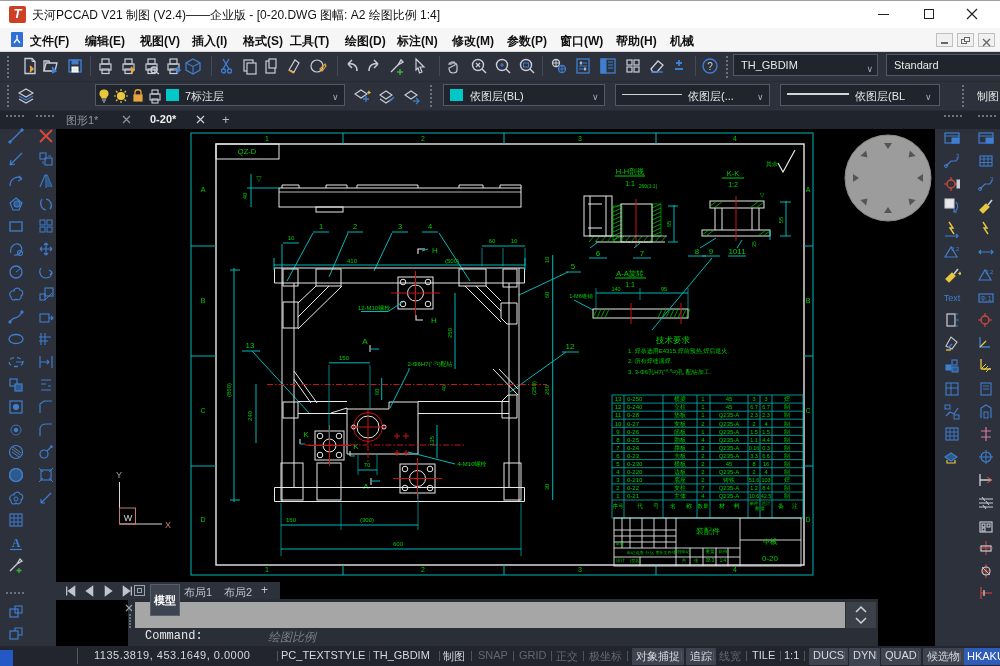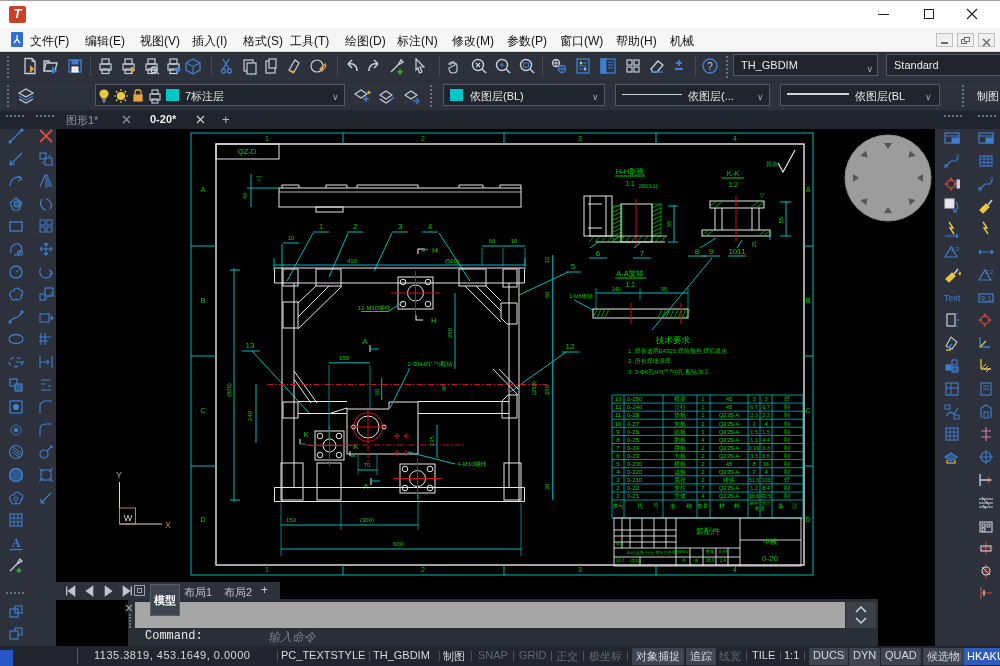--- a/index.html
+++ b/index.html
@@ -1,19 +1,19 @@
 <!DOCTYPE html>
 <html><head><meta charset="utf-8">
 <style>
 *{margin:0;padding:0;box-sizing:border-box}
 html,body{width:1000px;height:666px;overflow:hidden;background:#000;
  font-family:"Liberation Sans",sans-serif;}
 .abs{position:absolute}
 #titlebar{position:absolute;left:0;top:0;width:1000px;height:28px;background:#ffffff;border-top:1px solid #a0a0a0;}
-#menubar{position:absolute;left:0;top:28px;width:1000px;height:24px;background:#f6f6f6;border-bottom:1px solid #d8d8d8;}
+#menubar{position:absolute;left:0;top:28px;width:1000px;height:24px;background:#f6f6f6;border-bottom:1px solid #d8d8d8;font-weight:bold;}
 .menuitem{position:absolute;top:5px;font-size:12px;color:#111;}
 #tb1{position:absolute;left:0;top:52px;width:1000px;height:29px;background:#2d313b;}
 #tb2{position:absolute;left:0;top:81px;width:1000px;height:29px;background:#2d313b;border-top:1px solid #262a32;}
 #tabbar{position:absolute;left:0;top:110px;width:1000px;height:19px;background:#20242c;border-top:1px solid #262a32;}
 #ldock{position:absolute;left:0;top:129px;width:56px;height:517px;background:#2d313b;}
 #rdock{position:absolute;left:935px;top:129px;width:65px;height:537px;background:#2d313b;}
 #statusbar{position:absolute;left:0;top:646px;width:1000px;height:20px;background:#22252d;}
 .combo{position:absolute;background:#20242c;border:1px solid #515868;color:#e8e8e8;font-size:11px;}
 .combo .arr{position:absolute;right:4px;top:4px;color:#aab;font-size:9px;}
 .sep{position:absolute;width:1px;background:#454a55;}
@@ -563,20 +563,21 @@
 <polygon points="908.5,198.5 909.9,205.6 915.6,199.9" fill="#555"></polygon>
 <polygon points="888.0,207.0 884.0,213.0 892.0,213.0" fill="#555"></polygon>
 <polygon points="867.5,198.5 860.4,199.9 866.1,205.6" fill="#555"></polygon>
 <polygon points="859.0,178.0 853.0,174.0 853.0,182.0" fill="#555"></polygon>
 <polygon points="867.5,157.5 866.1,150.4 860.4,156.1" fill="#555"></polygon>
 <polygon points="888.0,149.0 892.0,143.0 884.0,143.0" fill="#555"></polygon>
 <polygon points="908.5,157.5 915.6,156.1 909.9,150.4" fill="#555"></polygon>
 </svg>
 <div id="titlebar">
 <div class="abs" style="left:9px;top:5px;width:17px;height:17px;background:#cc4125;border-radius:2px;color:#fff;font-size:13px;font-weight:bold;text-align:center;line-height:16px;font-style:italic">T</div>
+<div class="abs" style="left:32px;top:6px;font-size:12px;color:#111">天河PCCAD V21 制图 (V2.4)——企业版 - [0-20.DWG 图幅: A2 绘图比例 1:4]</div>
 <div class="abs" style="left:878px;top:13px;width:11px;height:1px;background:#222"></div>
 <div class="abs" style="left:924px;top:8px;width:10px;height:10px;border:1.2px solid #222"></div>
 <svg class="abs" style="left:966px;top:7px" width="12" height="12">
       <path d="M1 1 L11 11 M11 1 L1 11" stroke="#222" stroke-width="1.2"></path>
     </svg>
 </div>
 <div id="menubar">
 <div class="abs" style="left:11px;top:4px;width:12px;height:15px;background:#2f6fd6;border-radius:1px"><svg width="12" height="15">
         <path d="M6 3 L6 8 M3 11 L6 7 L9 11" stroke="#fff" stroke-width="1.3" fill="none"></path>
       </svg></div>
@@ -1195,21 +1196,21 @@
 <div class="abs" style="left:129px;top:620px;width:2px;height:2px;background:#6a7180;z-index:6"></div>
 <div class="abs" style="left:129px;top:623px;width:2px;height:2px;background:#6a7180;z-index:6"></div>
 <div class="abs" style="left:129px;top:626px;width:2px;height:2px;background:#6a7180;z-index:6"></div>
 <div class="abs" style="left:135px;top:602px;width:710px;height:26px;background:#a6a6a6;z-index:5"></div>
 <div class="abs" style="left:846px;top:602px;width:30px;height:26px;background:#3b4049;z-index:5"></div>
 <svg class="abs" style="left:853px;top:604px;z-index:6" width="16" height="22">
     <path d="M3 8 L8 3 L13 8" stroke="#d0d4dc" stroke-width="1.5" fill="none"></path>
     <path d="M3 14 L8 19 L13 14" stroke="#d0d4dc" stroke-width="1.5" fill="none"></path>
   </svg>
 <div class="abs" style="left:145px;top:629px;font-size:12px;color:#e8e8e8;font-family:'Liberation Mono',monospace;z-index:6">Command:</div>
-<div class="abs" style="left:268px;top:629px;font-size:12px;color:#787e88;font-style:italic;z-index:6">输入命令</div>
+<div class="abs" style="left:268px;top:629px;font-size:12px;color:#787e88;font-style:italic;z-index:6">绘图比例</div>
 <div id="statusbar"></div>
 <div class="abs" style="left:0px;top:650px;width:13px;height:16px;background:#2458c4;z-index:6"></div>
 <div class="abs" style="left:77px;top:648px;width:1px;height:16px;background:#565b63;z-index:6"></div>
 <div class="stext" style="left:94px;top:649px;font-size:11px;letter-spacing:0.5px">1135.3819, 453.1649, 0.0000</div>
 <div class="ssep" style="left:276px;top:649px">|</div>
 <div class="stext" style="left:281px;top:649px">PC_TEXTSTYLE</div>
 <div class="ssep" style="left:368px;top:649px">|</div>
 <div class="stext" style="left:373px;top:649px">TH_GBDIM</div>
 <div class="ssep" style="left:438px;top:649px">|</div>
 <div class="stext" style="left:443px;top:649px">制图</div>

